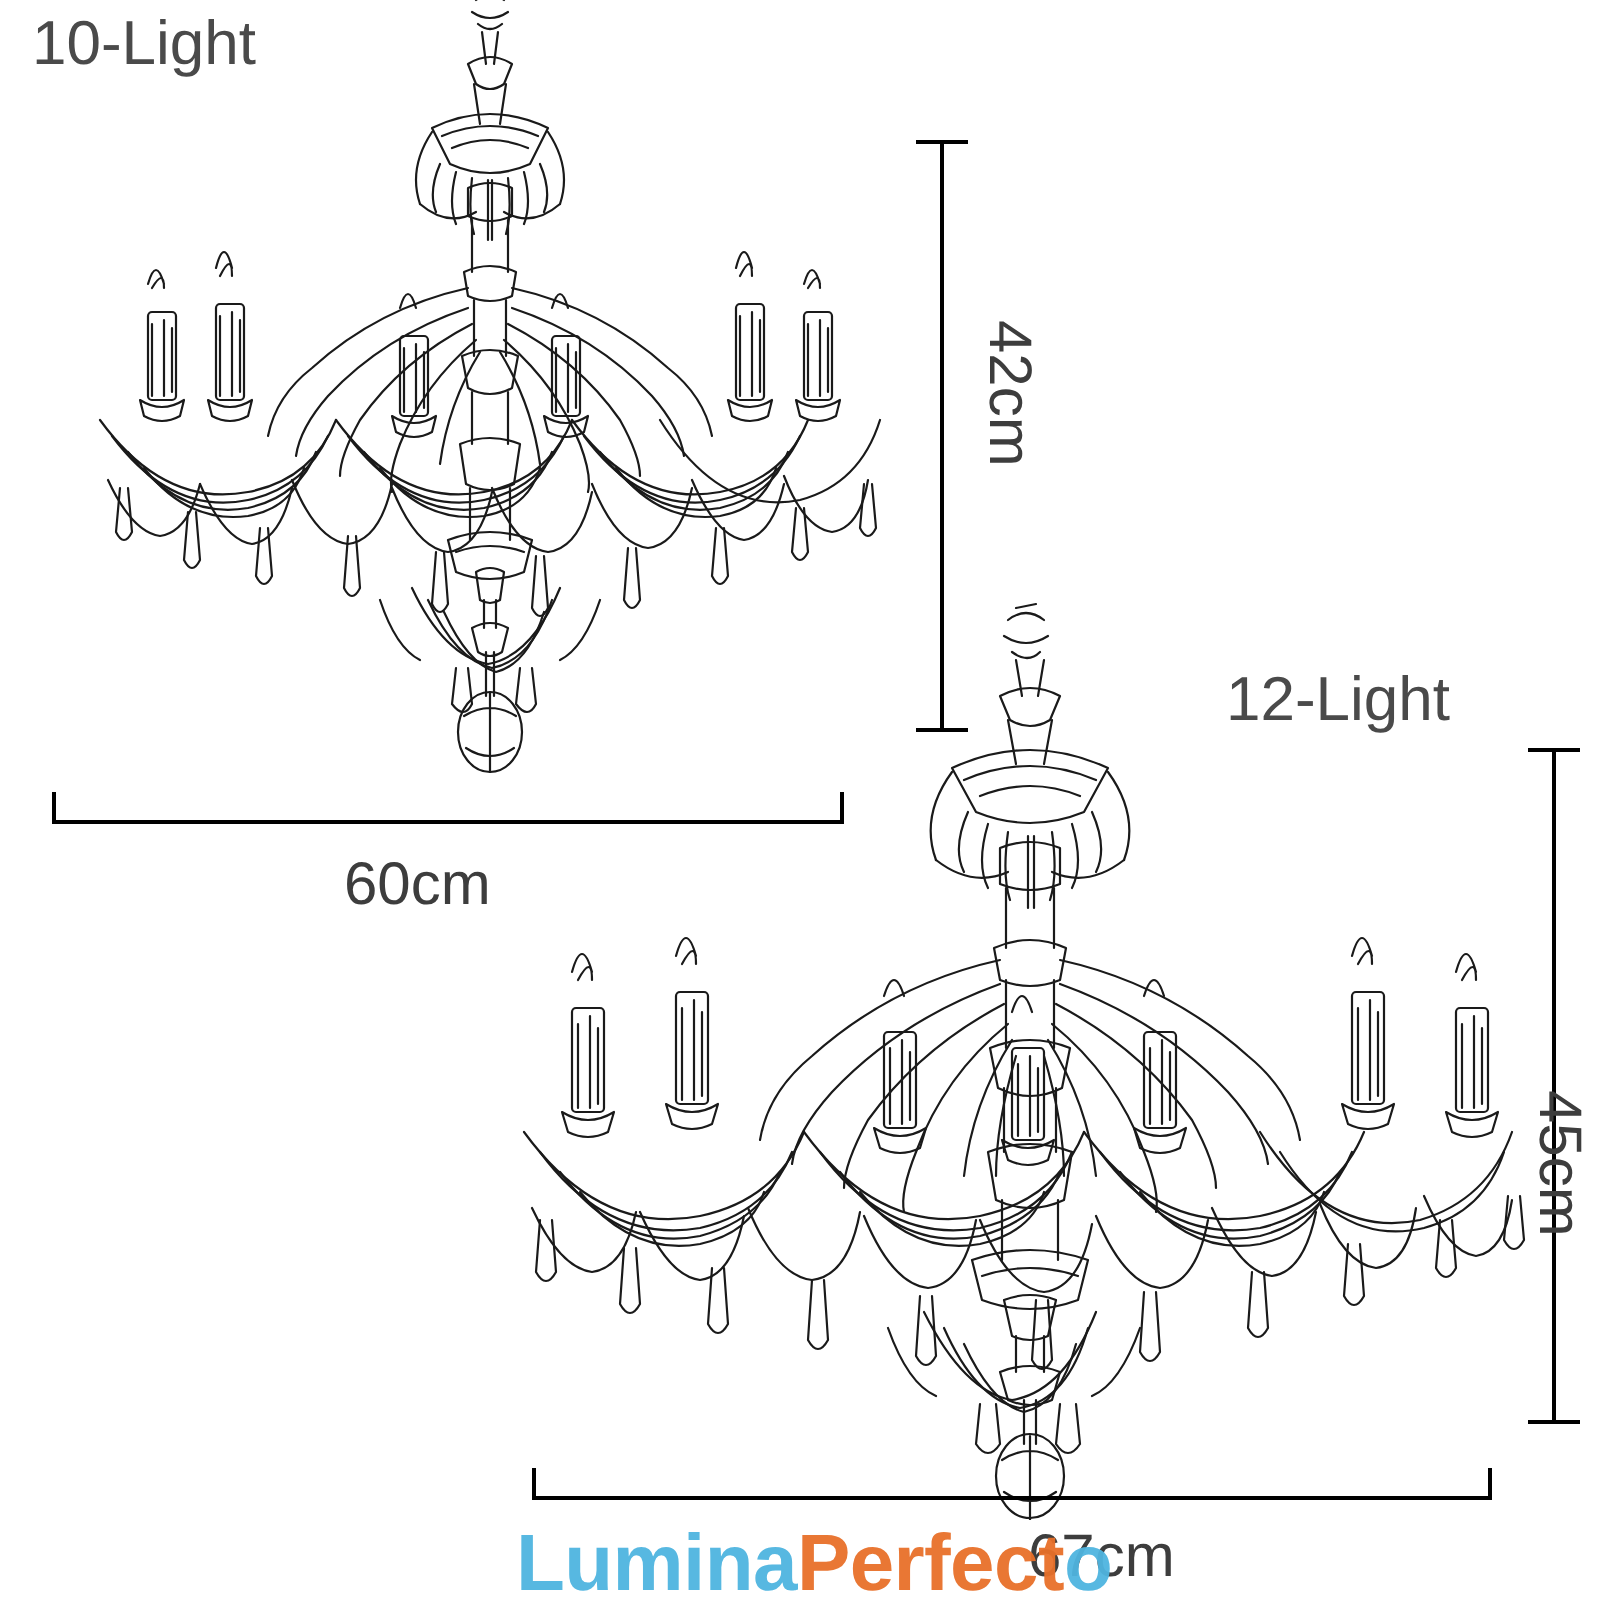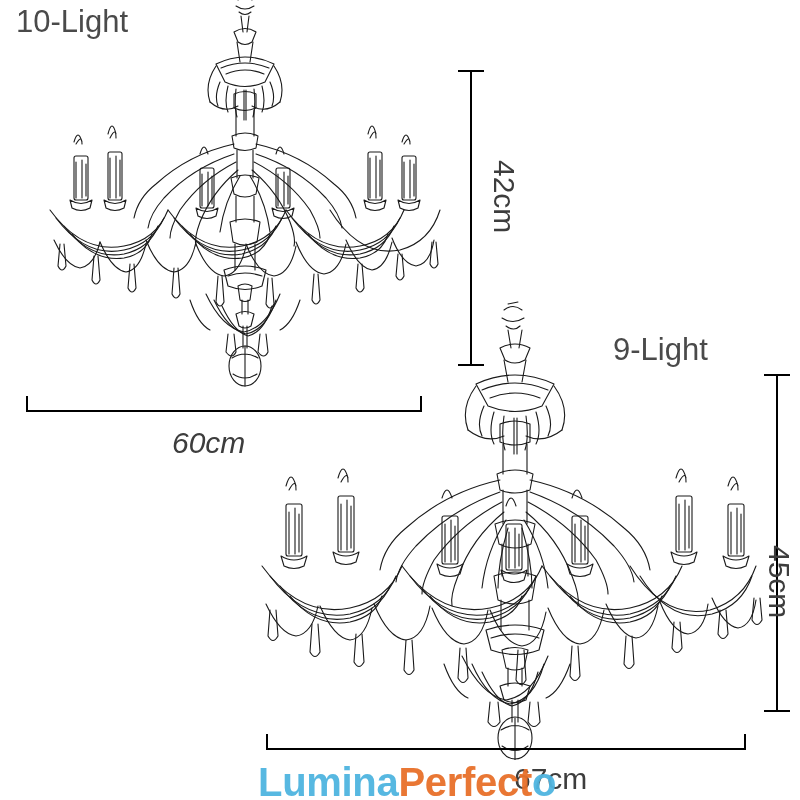--- a/index.html
+++ b/index.html
@@ -37,21 +37,20 @@
   }
   .dim-text {
     position: absolute;
     color: #3d3d3d;
     font-size: 30px;
     white-space: nowrap;
   }
   .dim-60 {
     left: 172px;
     top: 426px;
-    font-style: italic;
   }
   .dim-67 {
     left: 474px;
     top: 762px;
     margin-left: 40px;
   }
   .dim-vert {
     writing-mode: vertical-rl;
     text-orientation: mixed;
   }
@@ -384,21 +383,21 @@
 
   <div class="rule rule-h rule-67"></div>
   <div class="rule rule-v tick-67-l"></div>
   <div class="rule rule-v tick-67-r"></div>
 
   <div class="rule rule-v rule-45"></div>
   <div class="rule tick-45-t"></div>
   <div class="rule tick-45-b"></div>
 
   <div class="label label-10light">10-Light</div>
-  <div class="label label-12light">9-Light</div>
+  <div class="label label-12light">12-Light</div>
 
   <div class="dim-text dim-60">60cm</div>
   <div class="dim-text dim-vert dim-42">42cm</div>
   <div class="dim-text dim-67">67cm</div>
   <div class="dim-text dim-vert dim-45">45cm</div>
 
   <div class="watermark">
     <span class="wm-a">Lumina</span><span class="wm-b">Perfect</span><span class="wm-c">o</span>
   </div>
 

